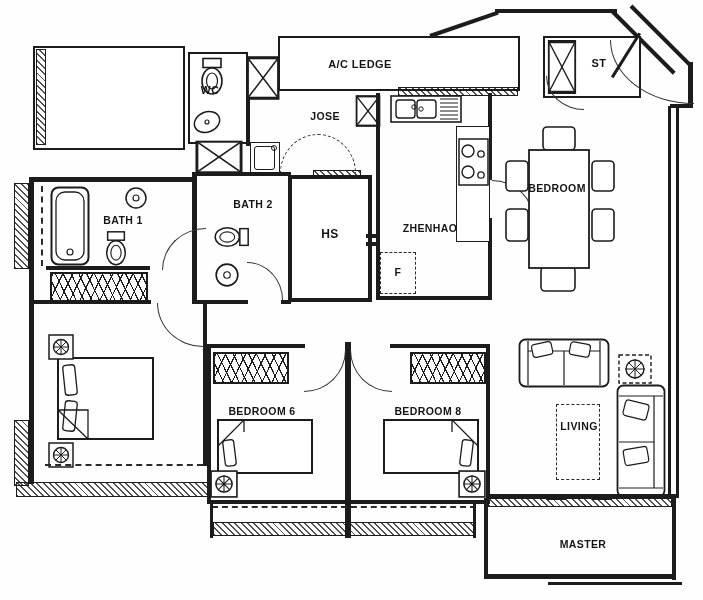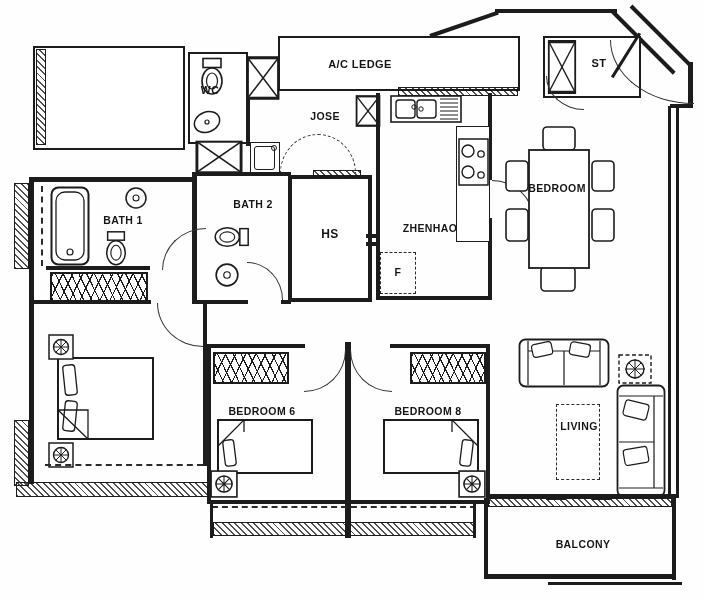--- a/index.html
+++ b/index.html
@@ -270,16 +270,16 @@
 
   <div class="w" style="left:486px;top:494px;width:190px;height:4px;"></div>
   <div class="hatch" style="left:488px;top:498px;width:184px;height:9px;"></div>
   <div class="w" style="left:546px;top:496px;width:20px;height:4px;"></div>
   <div class="w" style="left:592px;top:496px;width:20px;height:4px;"></div>
 
   <div class="w" style="left:484px;top:498px;width:4px;height:80px;"></div>
   <div class="w" style="left:672px;top:498px;width:4px;height:82px;"></div>
   <div class="w" style="left:484px;top:574px;width:192px;height:5px;"></div>
   <div class="w" style="left:548px;top:582px;width:134px;height:3px;"></div>
-  <div class="lbl" style="left:538px;top:538px;width:90px;">BALCONY</div>
+  <div class="lbl" style="left:538px;top:538px;width:90px;">MASTER</div>
 
 
 </div>
 
 </body></html>

